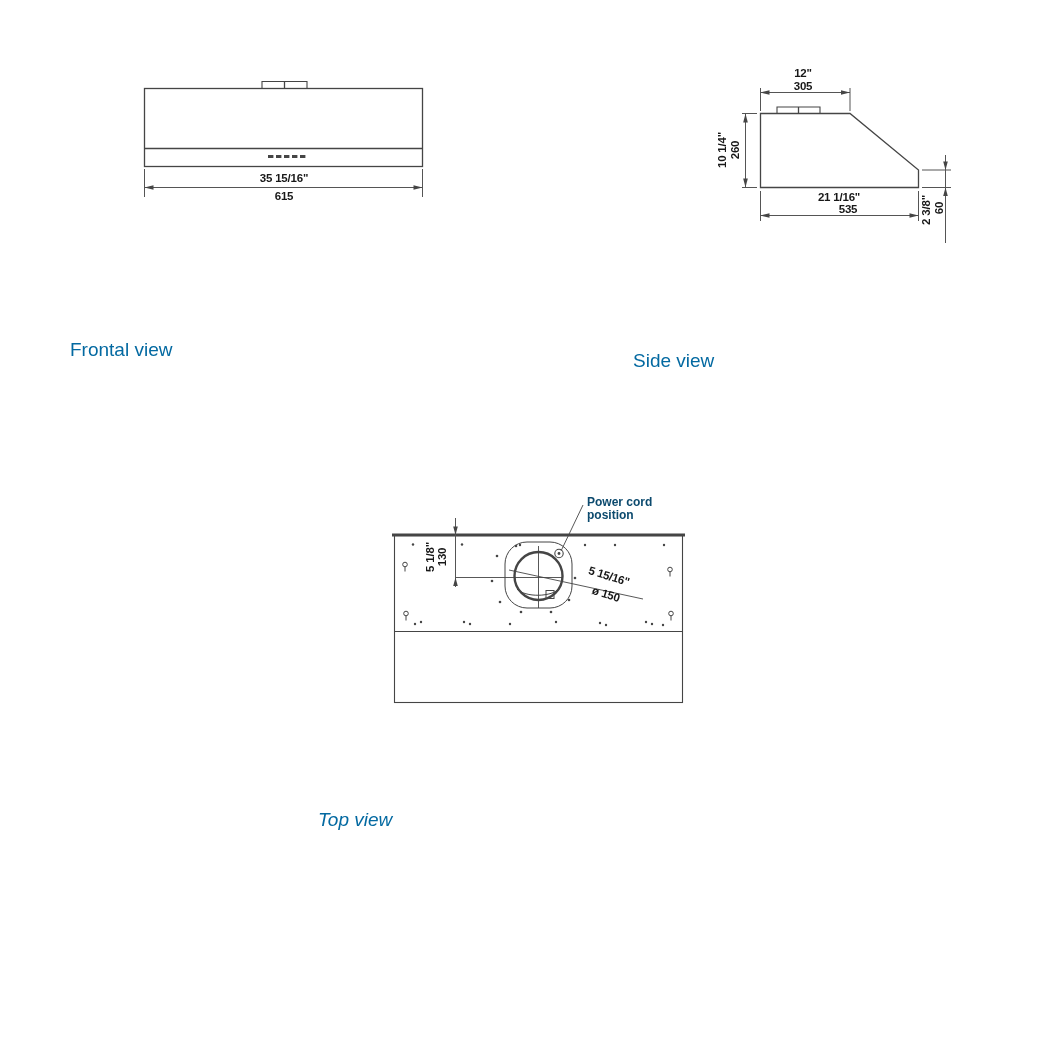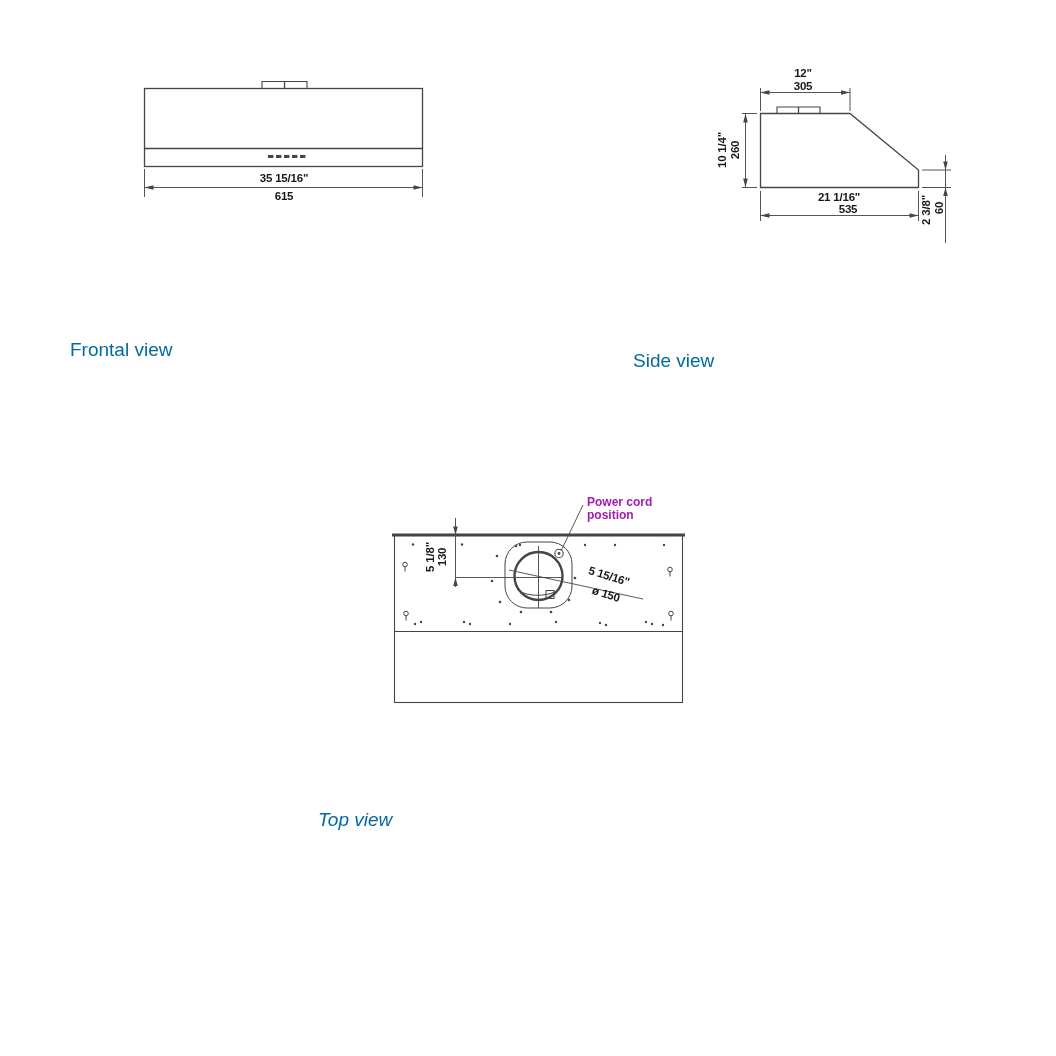--- a/index.html
+++ b/index.html
@@ -4,21 +4,21 @@
 <style>
   html,body{margin:0;padding:0;background:#ffffff;}
   .canvas{position:relative;width:1056px;height:1056px;background:#ffffff;overflow:hidden;
           font-family:"Liberation Sans","DejaVu Sans",sans-serif;}
   svg{position:absolute;left:0;top:0;}
   .dim{position:absolute;font-size:11.5px;font-weight:700;color:#181818;white-space:nowrap;
        transform:translate(-50%,-50%);letter-spacing:-0.2px;}
   .dim.rot{transform:translate(-50%,-50%) rotate(-90deg);}
   .dim.diag{transform:translate(-50%,-50%) rotate(17deg);}
   .view-label{position:absolute;font-size:19px;color:#0369a1;white-space:nowrap;margin-top:11px;}
-  .annot{position:absolute;font-size:12px;font-weight:700;color:#a21caf;line-height:12.5px;white-space:nowrap;}
+  .annot{position:absolute;font-size:12px;font-weight:700;color:#0c4a6e;line-height:12.5px;white-space:nowrap;}
 </style>
 </head>
 <body>
 
 <div class="canvas">
 
   <svg width="1056" height="1056" viewBox="0 0 1056 1056">
 
     <g stroke="#454545" fill="none" stroke-width="1.3">
 

